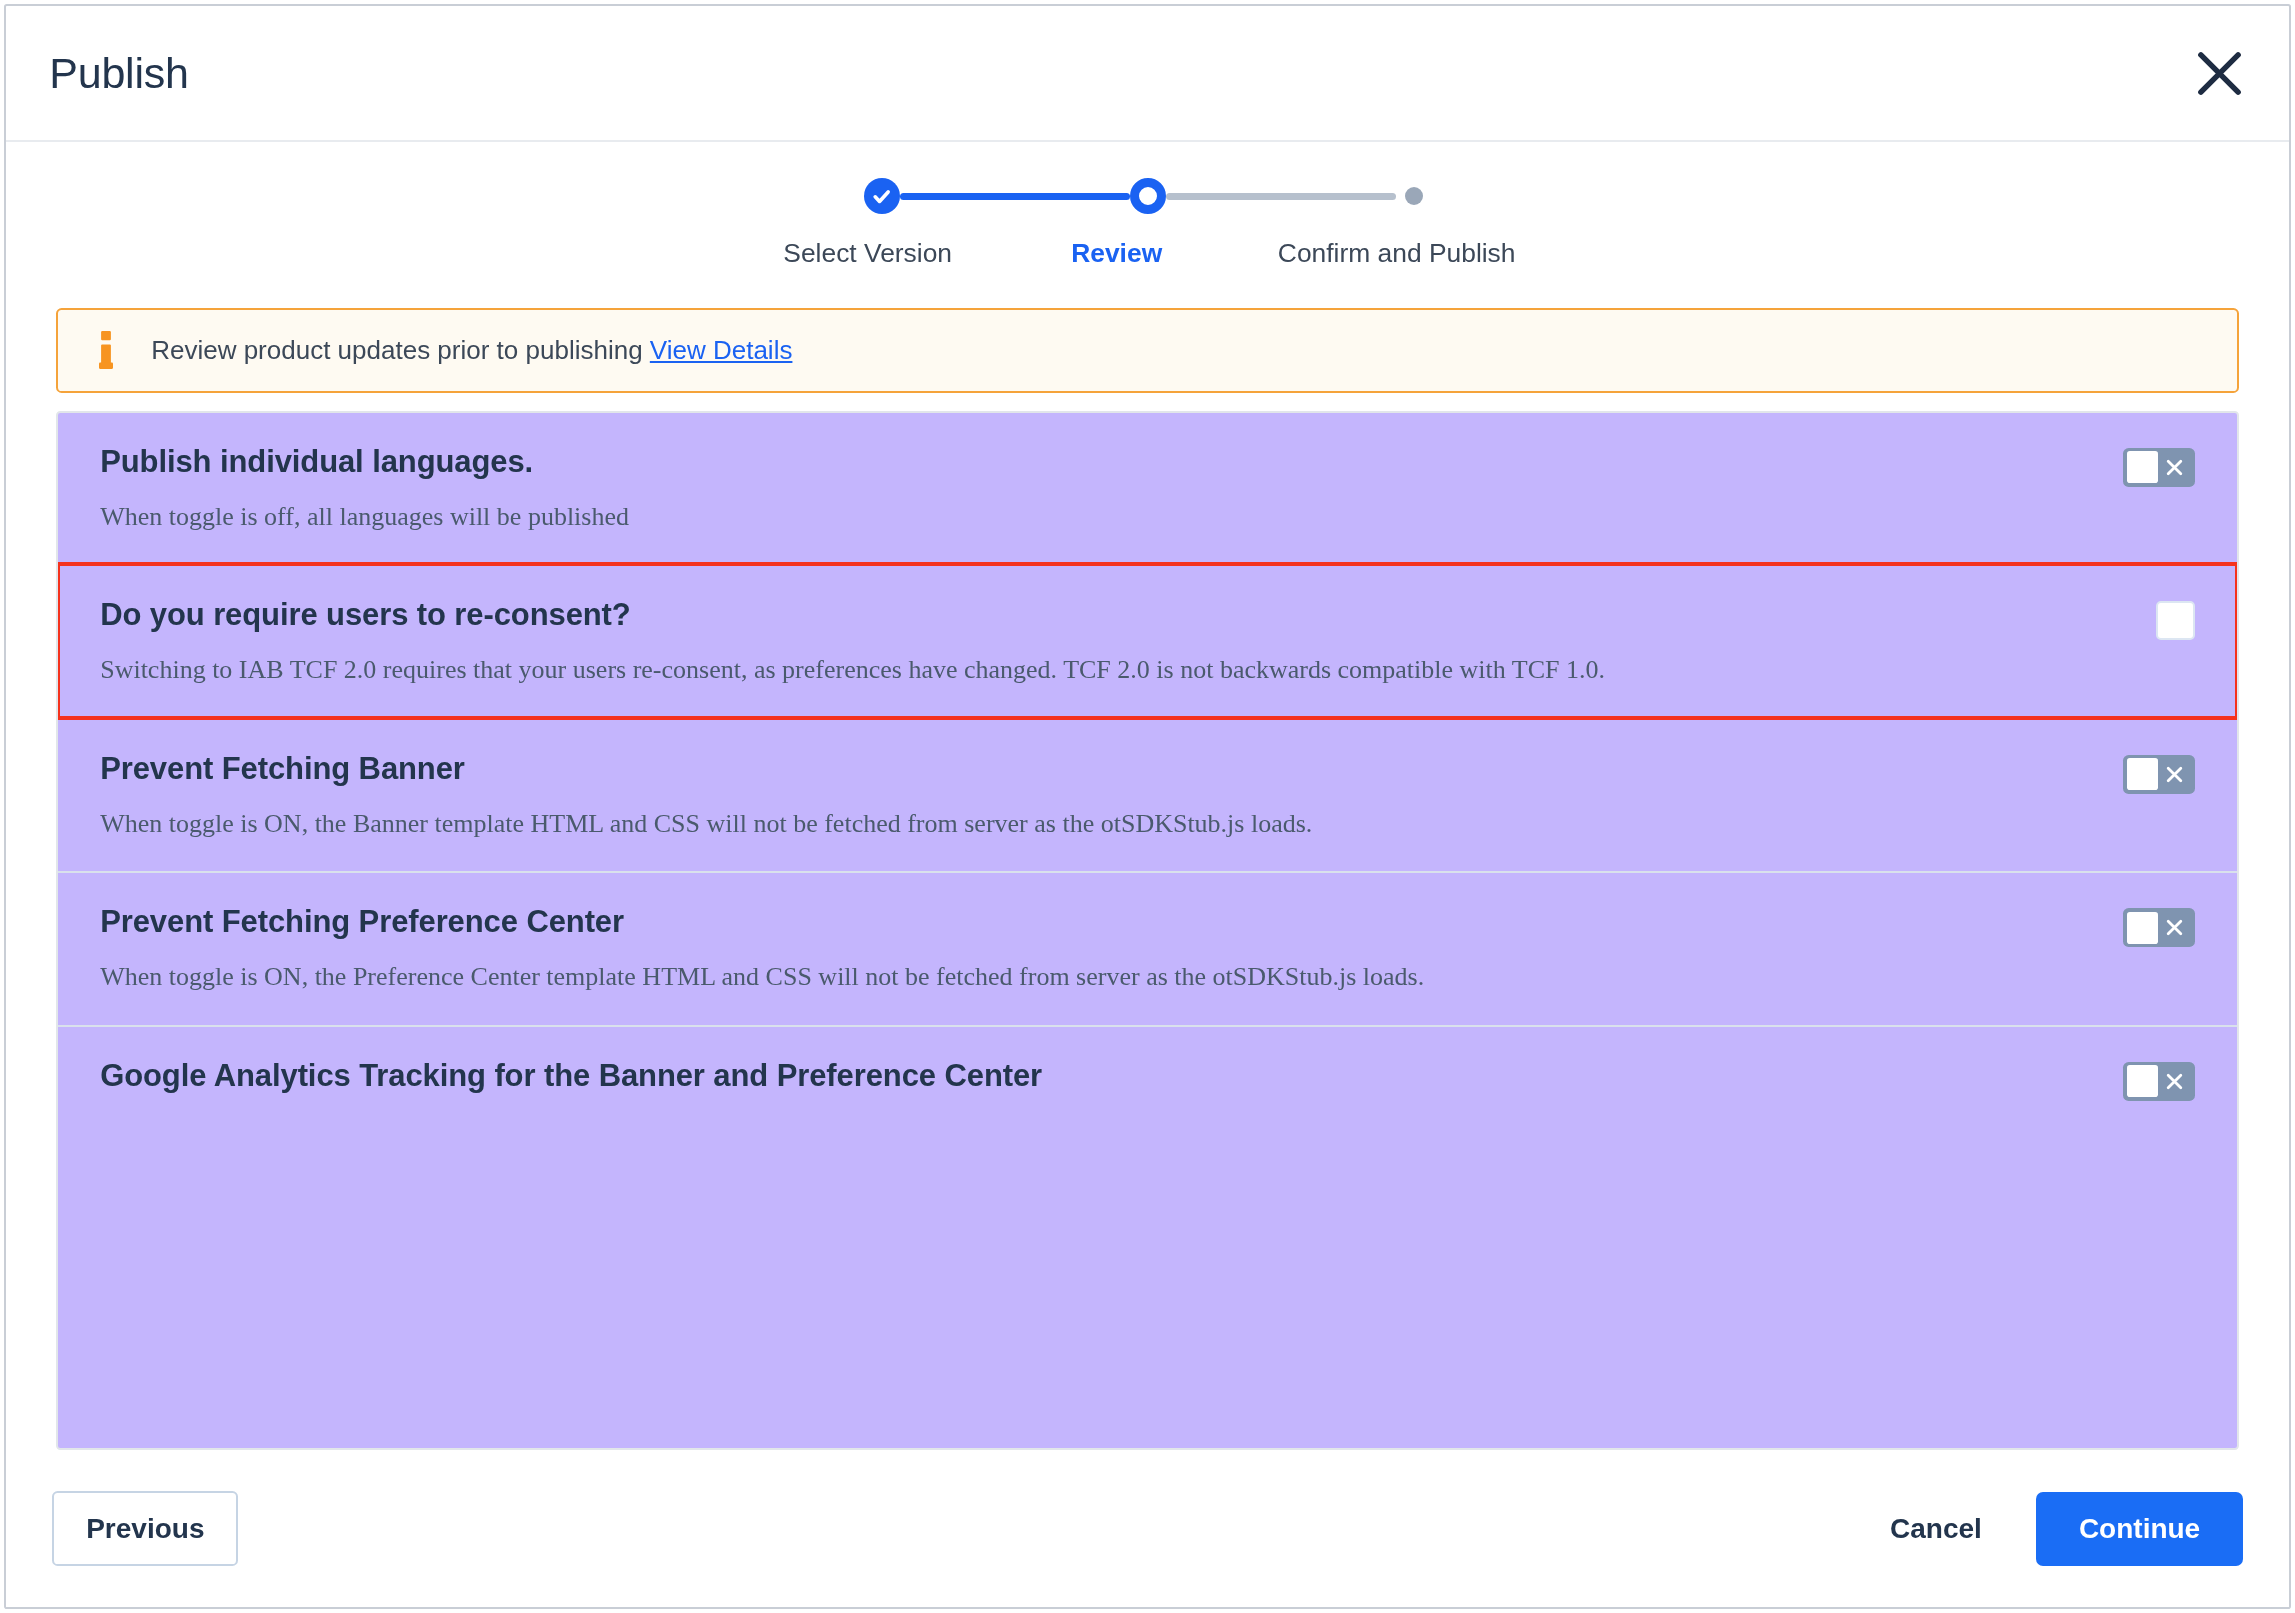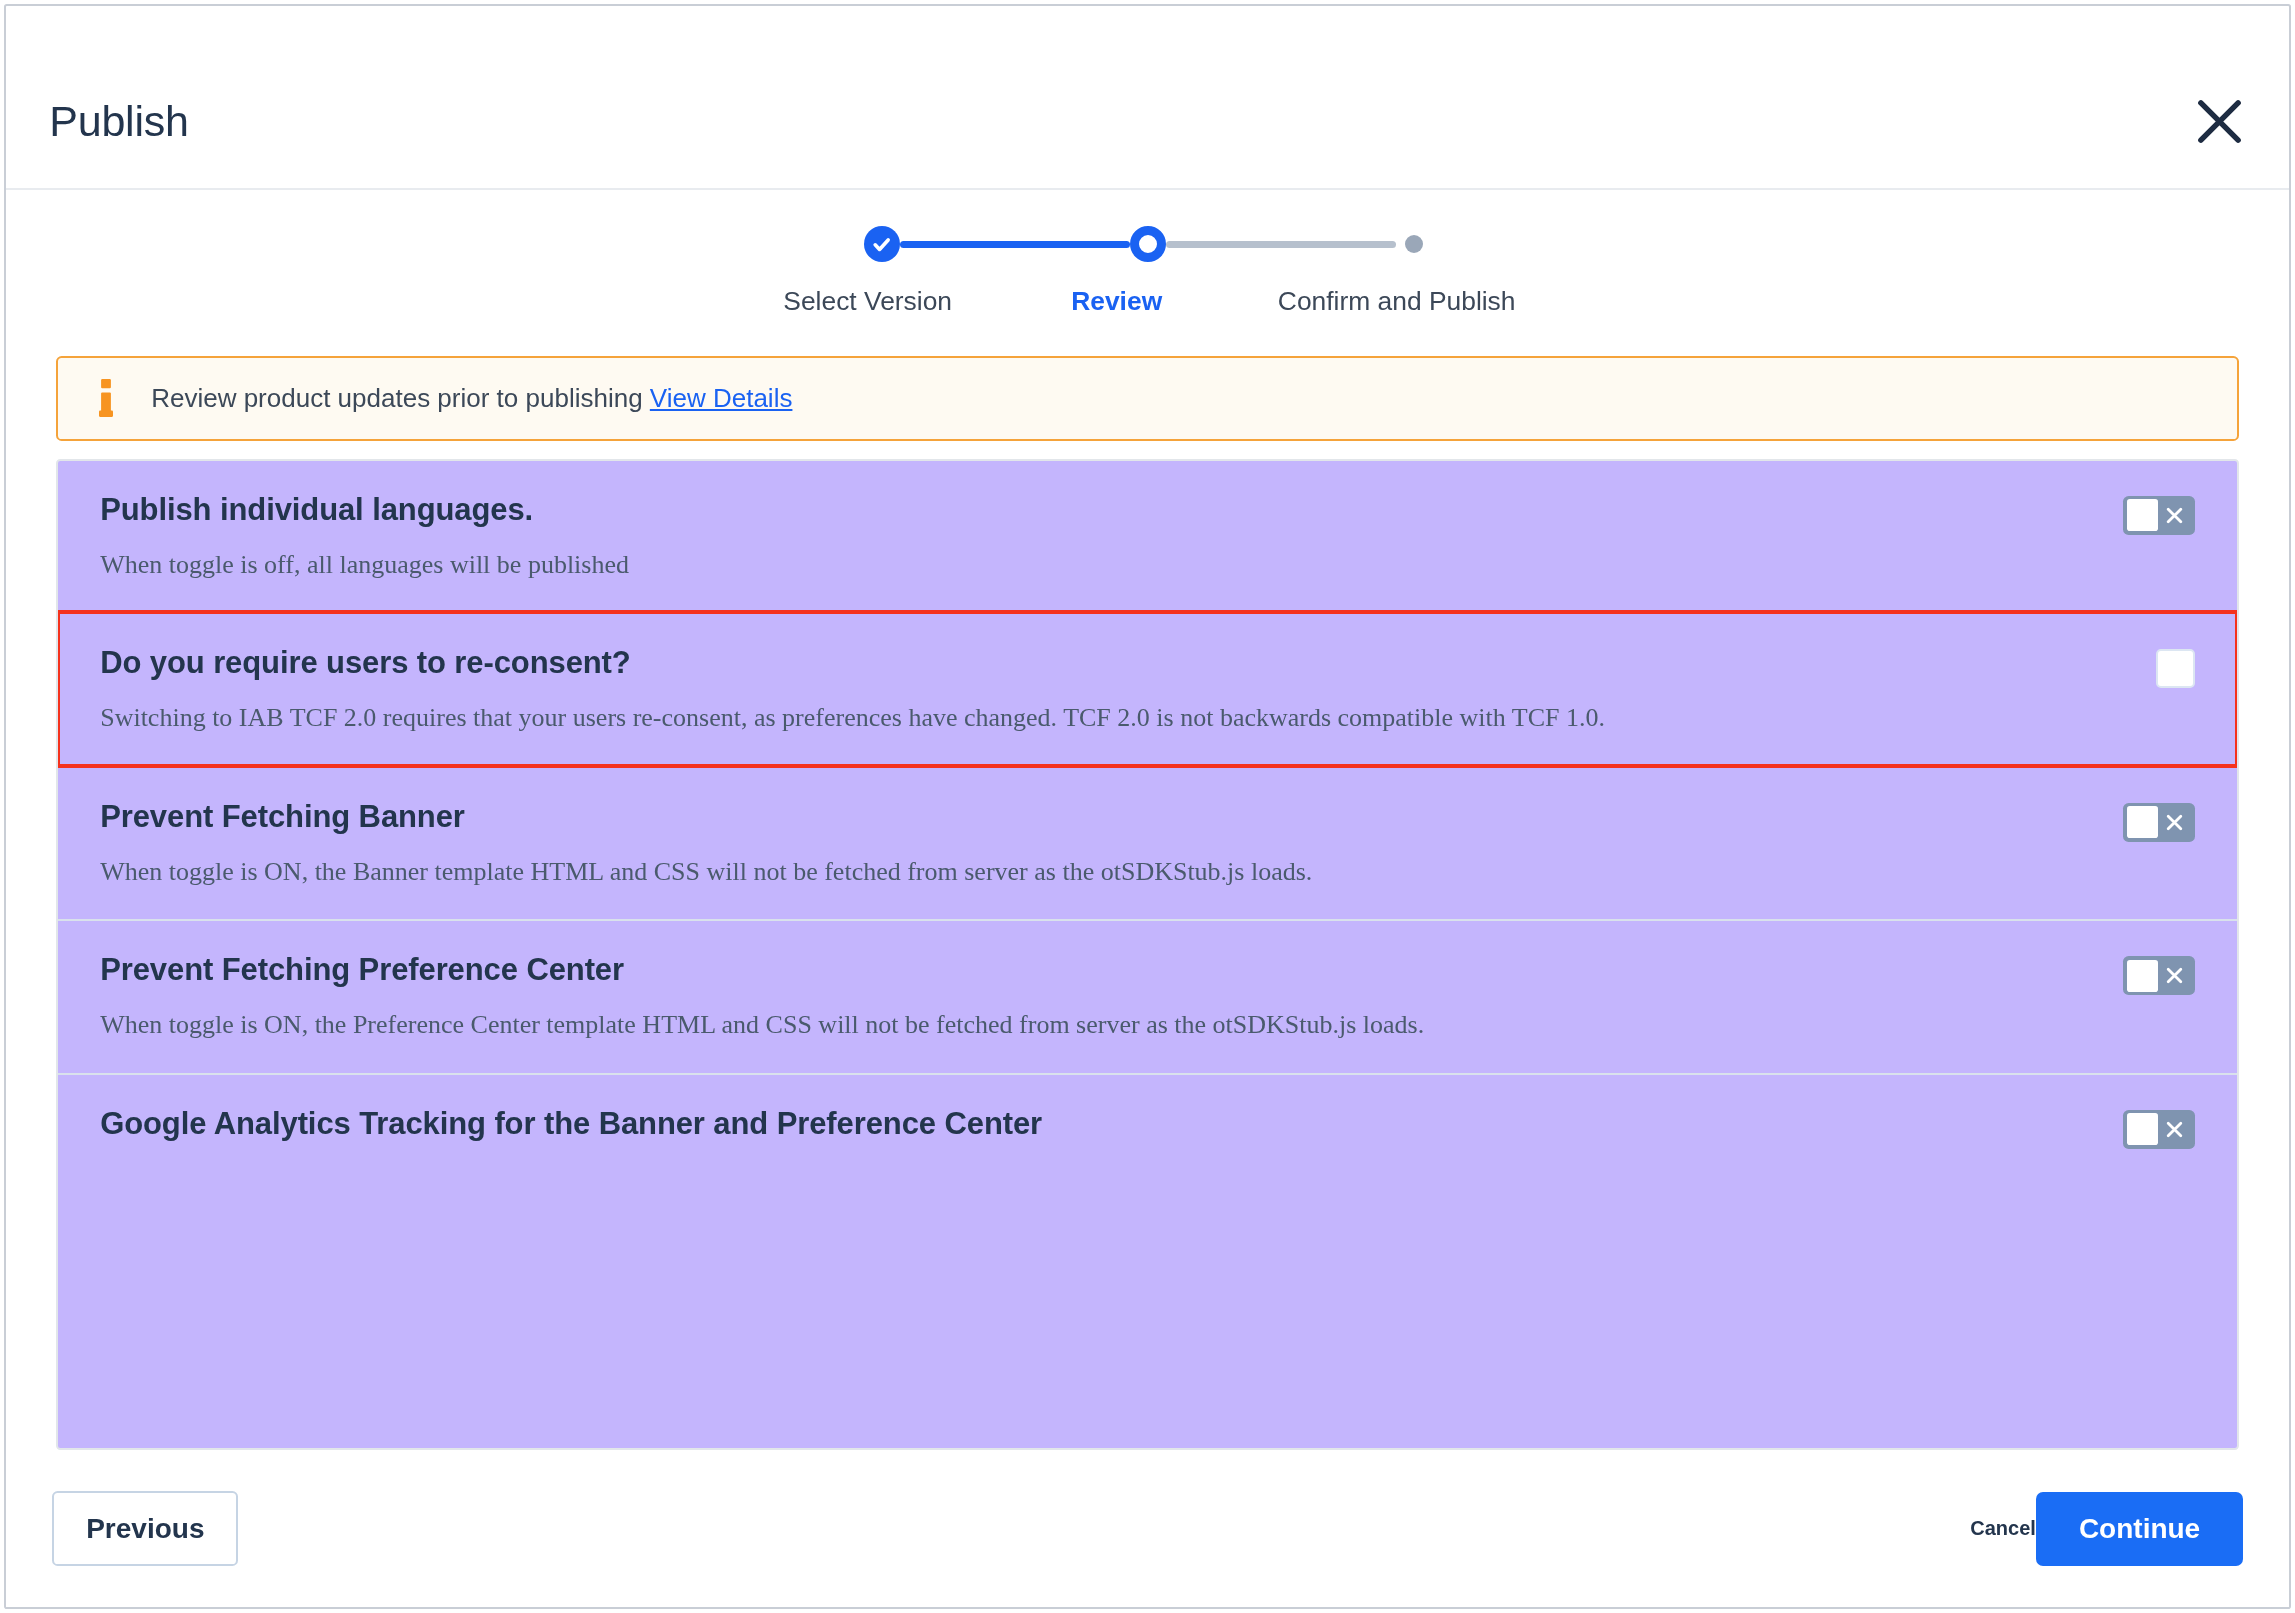--- a/index.html
+++ b/index.html
@@ -26,21 +26,20 @@
   }
 
   
   .modal-header {
     position: relative;
     height: 136px;
     flex: 0 0 136px;
     border-bottom: 2.1px solid #e8ebef;
     display: flex;
     align-items: center;
-    margin-top: 48px;
   }
   .modal-title {
     margin-left: 43px;
     font-size: 43px;
     font-weight: 400;
     color: #23354d;
     letter-spacing: -0.2px;
   }
   .close-button {
     position: absolute;
@@ -248,26 +247,27 @@
     color: #23354d;
     background: #ffffff;
     border: 2.1px solid #c6d4e4;
     border-radius: 5.6px;
     padding: 19.5px 32px;
     cursor: pointer;
     font-family: "Liberation Sans", sans-serif;
   }
   .footer-spacer { flex: 1 1 auto; }
   .btn-cancel {
-    font-size: 20px;
+    font-size: 28px;
     font-weight: 700;
     color: #23354d;
     background: none;
     border: none;
     cursor: pointer;
+    margin-right: 54px;
     font-family: "Liberation Sans", sans-serif;
   }
   .btn-continue {
     font-size: 28px;
     font-weight: 700;
     color: #ffffff;
     background: #1a6df5;
     border: none;
     border-radius: 7px;
     padding: 21px 43px;

